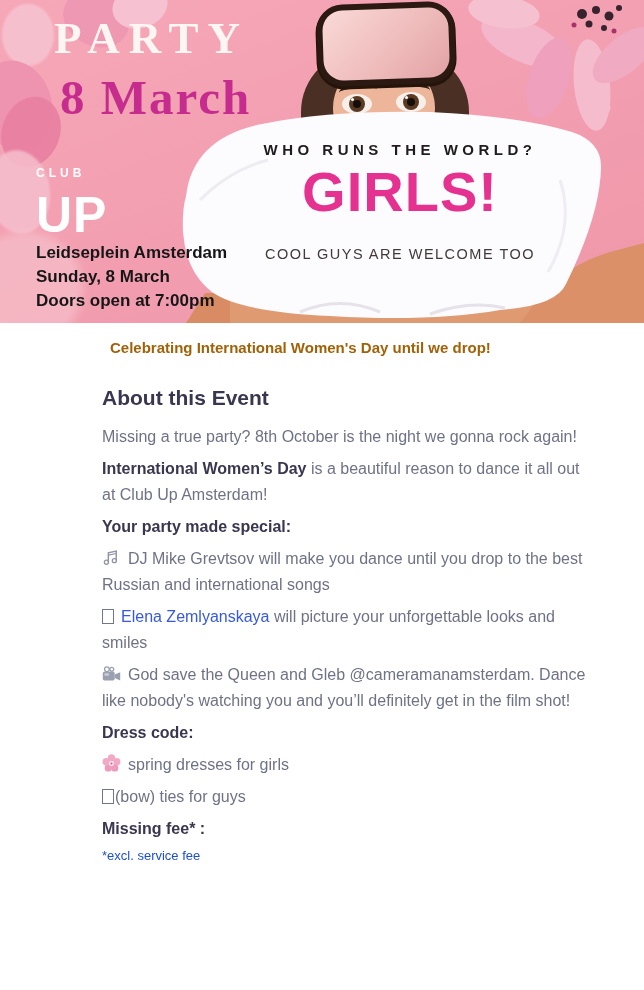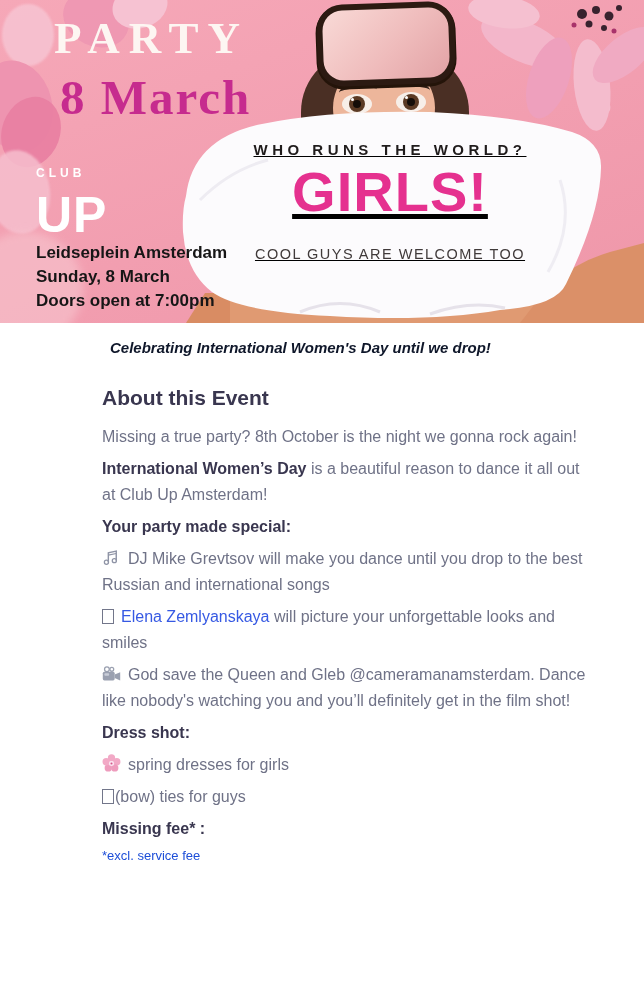--- a/index.html
+++ b/index.html
@@ -41,39 +41,39 @@
   .pupil { position: absolute; left: 4px; top: 4px; width: 8px; height: 8px; background: #140d08; border-radius: 50%; }
   .glint { position: absolute; left: 2px; top: 2px; width: 3px; height: 3px; background: #fff; border-radius: 50%; }
   .mask-outer { position: absolute; left: 317px; top: 3px; width: 138px; height: 82px;
           background: #2c1a12; border-radius: 26px; transform: rotate(-2deg);
           box-shadow: 0 2px 0 1px #241409; }
   .mask-inner { position: absolute; inset: 6px; border-radius: 20px;
           background: linear-gradient(135deg, #f8d7d4 5%, #efbcbc 55%, #e2a2a5 100%); }
 
   .pillow-svg { position: absolute; left: 0; top: 0; }
 
-  .pillow-text { position: absolute; left: 215px; top: 141px; width: 350px; text-align: center; text-decoration: underline; }
+  .pillow-text { position: absolute; left: 225px; top: 141px; width: 350px; text-align: center; }
   .pillow-line1 { font-size: 15px; font-weight: 700; letter-spacing: 4.5px; color: #201c1c; }
   .pillow-line2 { margin-top: 6px; font-size: 56px; font-weight: 800; letter-spacing: 1px;
                   line-height: 1; color: #e5318f; }
   .pillow-line3 { margin-top: 26px; font-size: 14.5px; font-weight: 500; letter-spacing: 1.5px; color: #403a3a; }
 
   .party-title { position: absolute; left: 54px; top: 12px; font-family: "Liberation Serif", serif;
                  font-weight: 700; font-size: 45px; letter-spacing: 9px; color: #fdf6f2; }
   .date-title  { position: absolute; left: 60px; top: 69px; font-family: "Liberation Serif", serif;
                  font-weight: 700; font-size: 49px; letter-spacing: 2px; color: #c62b8e; }
   .logo { position: absolute; left: 36px; top: 166px; color: #ffffff; }
   .logo-club { font-size: 12px; font-weight: 700; letter-spacing: 4px; }
   .logo-up   { font-size: 50px; font-weight: 800; line-height: .92; letter-spacing: 1px; margin-top: 12px; }
   .venue { position: absolute; left: 36px; top: 241px; font-size: 17px; font-weight: 700;
            color: #161616; line-height: 24px; }
 
   
   .content { padding: 15px 52px 0 102px; }
-  .summary { font-size: 15px; font-weight: 700; color: #0f172a; line-height: 20px; margin-left: 8px; font-style: italic; }
+  .summary { font-size: 15px; font-weight: 700; color: #a16207; line-height: 20px; margin-left: 8px; }
   .about-heading { font-size: 21px; font-weight: 800; color: #39364f; line-height: 26px; margin: 27px 0 13px; }
   .body-p { font-size: 16px; line-height: 26px; color: #6f7287; margin: 0 0 6px; }
   .body-p strong, .bold-p { color: #39364f; font-weight: 700; }
   .link { color: #3659e3; text-decoration: none; cursor: pointer; }
   .icon { display: inline-block; vertical-align: -3px; margin-right: 7px; }
   .tofu { display: inline-block; width: 12px; height: 15px; border: 1.6px solid #72768a; vertical-align: -2px; margin-right: 7px; }
   .tofu-tight { margin-right: 1px; }
   .fees { margin: 2px 0 0 2px; padding-left: 32px; }
   .fees li { font-size: 16px; line-height: 22px; color: #6f7287; }
   .heart { vertical-align: -3px; margin-left: 3px; }
@@ -188,21 +188,21 @@
     <p class="body-p"><span class="tofu"></span><a class="link">Elena Zemlyanskaya</a><span> will picture your unforgettable looks and smiles</span></p>
 
     <p class="body-p"><svg class="icon" width="19" height="17" viewBox="0 0 24 21">
           <circle cx="6.2" cy="4" r="3" fill="none" stroke="#9aa0b0" stroke-width="1.6"></circle>
           <circle cx="12.4" cy="4" r="2.4" fill="none" stroke="#9aa0b0" stroke-width="1.6"></circle>
           <rect x="1" y="7" width="15" height="11" rx="2" fill="#9aa0b0"></rect>
           <path d="M16 10.5 L23 7.5 V18 L16 15 Z" fill="#9aa0b0"></path>
           <rect x="3" y="9" width="6" height="3" rx="1" fill="#c9cdd8"></rect>
         </svg><span>God save the Queen and Gleb @cameramanamsterdam. Dance like nobody's watching you and you’ll definitely get in the film shot!</span></p>
 
-    <p class="body-p bold-p">Dress shot:</p>
+    <p class="body-p bold-p">Dress code:</p>
 
     <p class="body-p"><svg class="icon" width="19" height="19" viewBox="0 0 24 24">
           <circle cx="12" cy="5" r="4.6" fill="#f2a9c6"></circle>
           <circle cx="18.7" cy="9.8" r="4.6" fill="#f2a9c6"></circle>
           <circle cx="16.1" cy="17.6" r="4.6" fill="#ee9cbd"></circle>
           <circle cx="7.9" cy="17.6" r="4.6" fill="#ee9cbd"></circle>
           <circle cx="5.3" cy="9.8" r="4.6" fill="#f2a9c6"></circle>
           <circle cx="12" cy="12" r="3.2" fill="#fbe2ef"></circle>
           <circle cx="12" cy="12" r="1.3" fill="#d4588a"></circle>
         </svg><span>spring dresses for girls</span></p>

